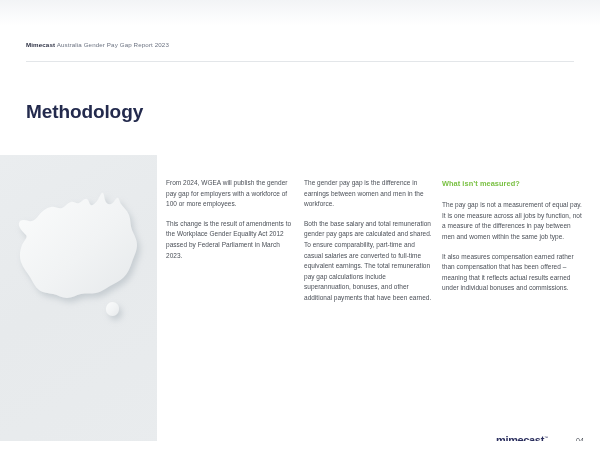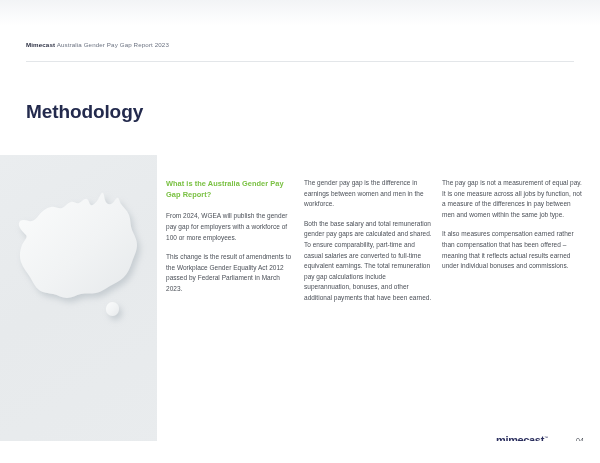--- a/index.html
+++ b/index.html
@@ -201,31 +201,31 @@
         </g>
       </svg>
     </div>
   </div>
 
   <div class="content-panel"></div>
 
   <div class="columns">
 
     <div class="col">
-      <h3>What is the Australia Gender Pay Gap Report?</h3>
       <p>From 2024, WGEA will publish the gender pay gap for employers with a workforce of 100 or more employees.</p>
       <p>This change is the result of amendments to the Workplace Gender Equality Act 2012 passed by Federal Parliament in March 2023.</p>
     </div>
 
     <div class="col">
       <p>The gender pay gap is the difference in earnings between women and men in the workforce.</p>
       <p>Both the base salary and total remuneration gender pay gaps are calculated and shared. To ensure comparability, part-time and casual salaries are converted to full-time equivalent earnings. The total remuneration pay gap calculations include superannuation, bonuses, and other additional payments that have been earned.</p>
     </div>
 
     <div class="col">
+      <h3>What isn’t measured?</h3>
       <p>The pay gap is not a measurement of equal pay. It is one measure across all jobs by function, not a measure of the differences in pay between men and women within the same job type.</p>
       <p>It also measures compensation earned rather than compensation that has been offered – meaning that it reflects actual results earned under individual bonuses and commissions.</p>
     </div>
 
   </div>
 
   <div class="footer-logo"><span>mimecast</span><span class="tm">™</span></div>
 
   <div class="page-num">04</div>
 

